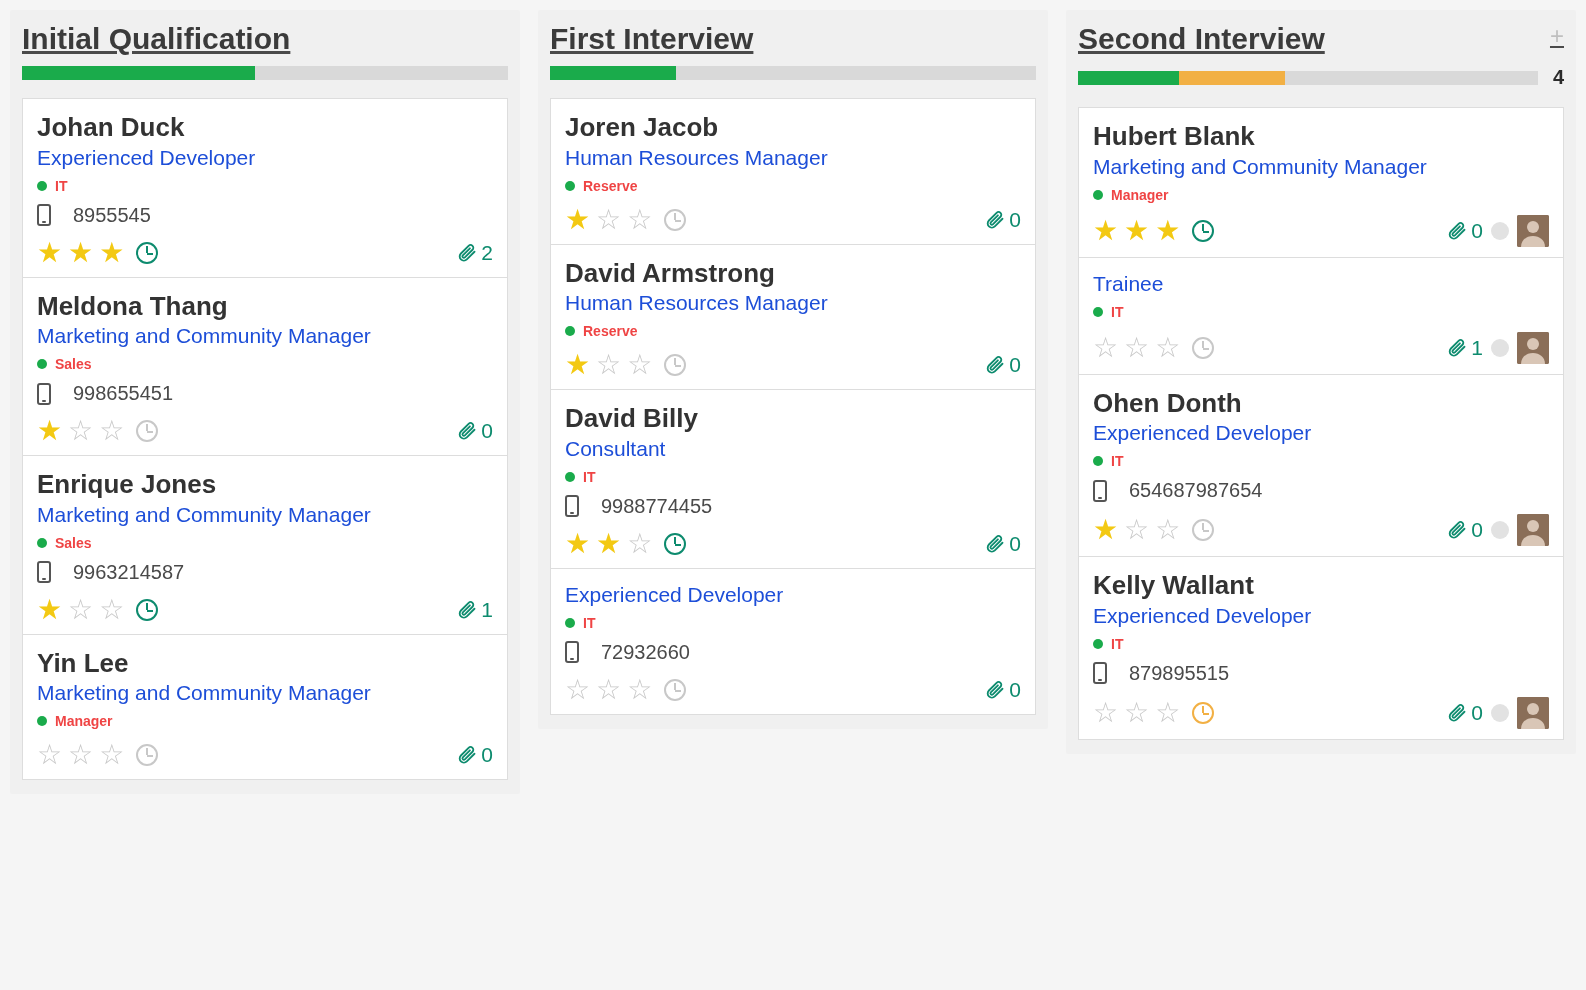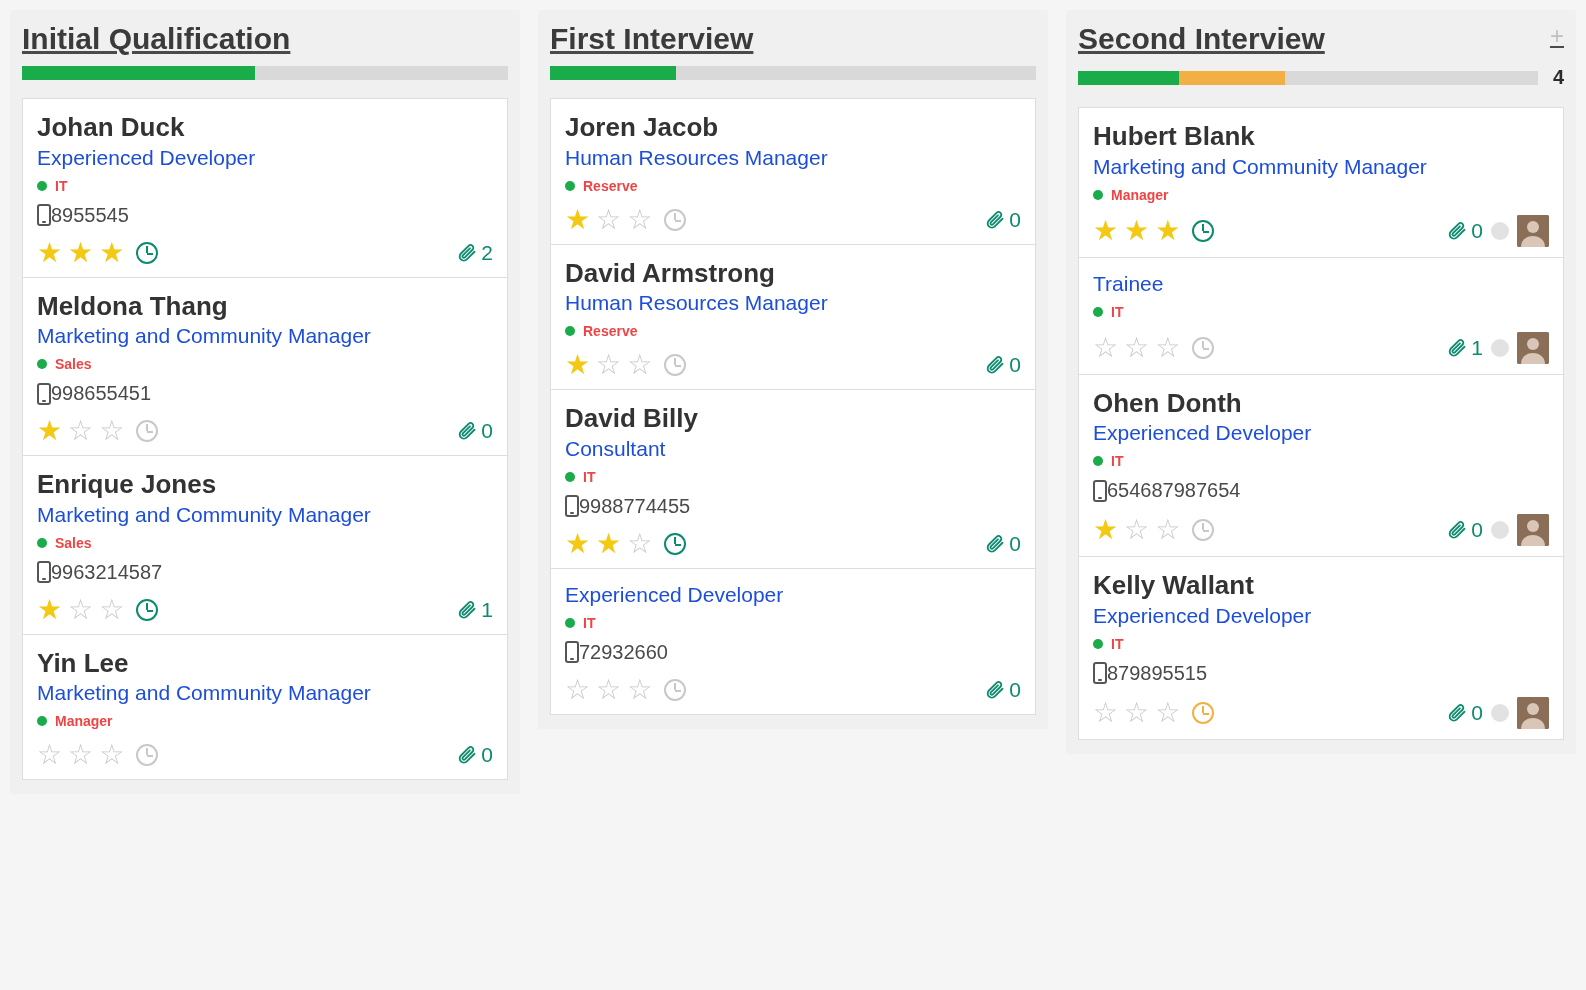--- a/index.html
+++ b/index.html
@@ -94,21 +94,21 @@
     flex-shrink: 0;
   }
   .tag-text {
     font-size: 14px;
     font-weight: 700;
     color: #ef4444;
   }
   .phone-row {
     display: flex;
     align-items: center;
-    gap: 0;
+    gap: 22px;
     margin-top: 10px;
   }
   .phone-icon {
     width: 14px;
     height: 22px;
     border: 2px solid #555;
     border-radius: 3px;
     position: relative;
   }
   .phone-icon::after {

